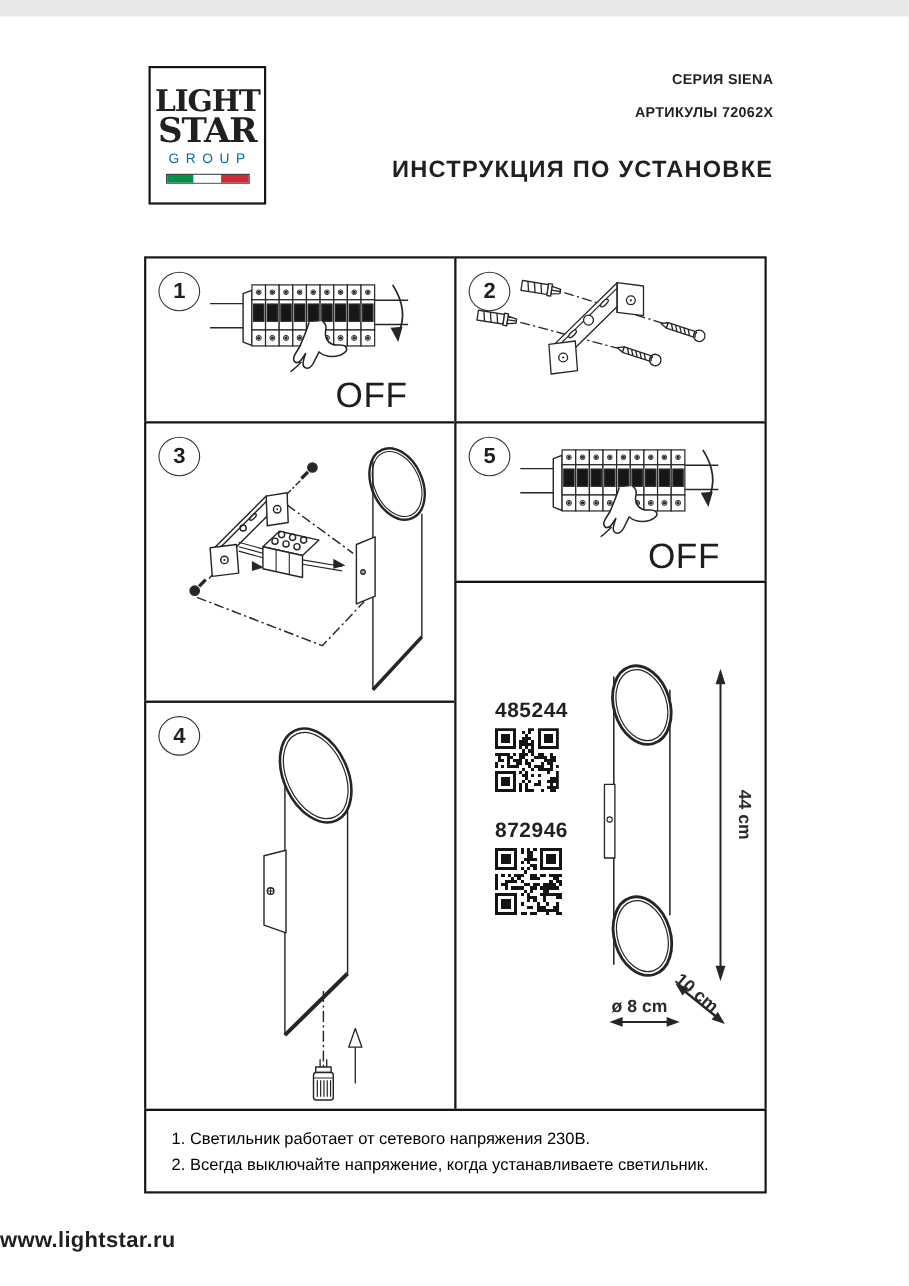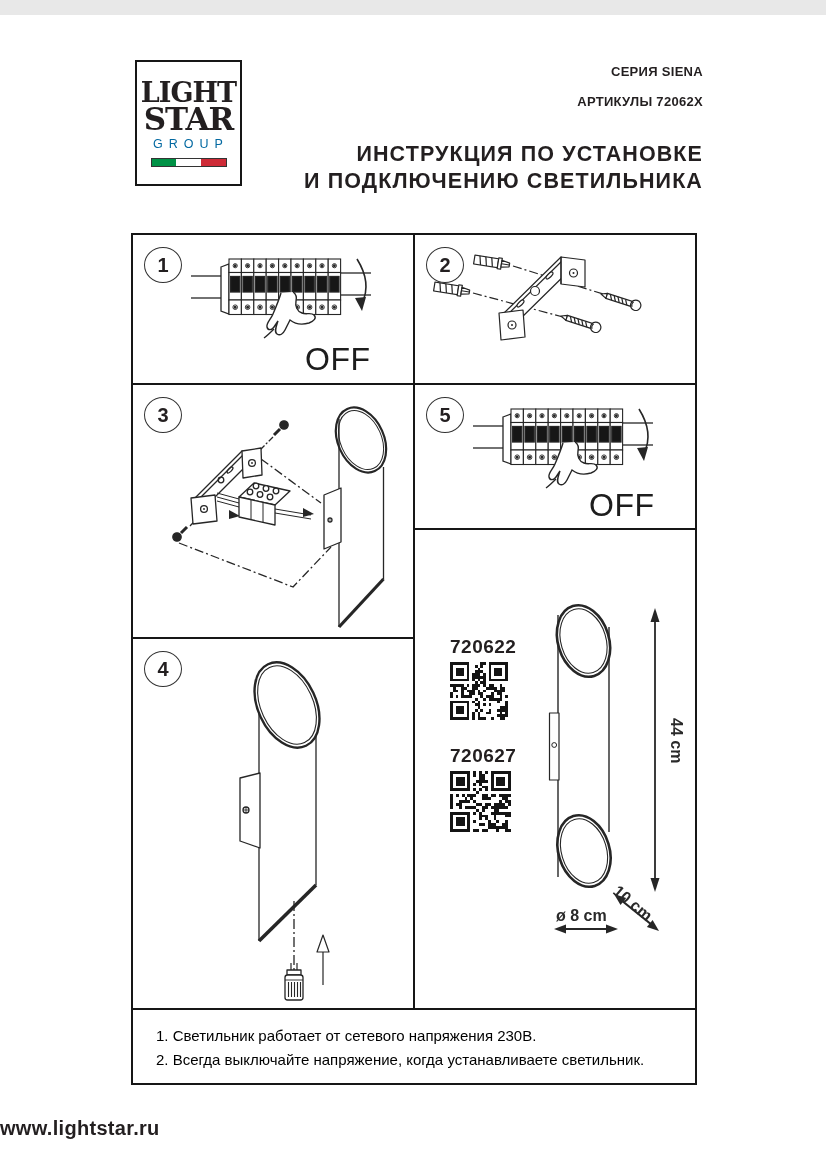--- a/index.html
+++ b/index.html
@@ -125,21 +125,20 @@
       <div style="background:#ce2b37"></div>
     </div>
   </div>
 
   <div class="hdr-series">
     <div>СЕРИЯ SIENA</div>
     <div>АРТИКУЛЫ 72062X</div>
   </div>
   <div class="hdr-title">
     <div>ИНСТРУКЦИЯ ПО УСТАНОВКЕ</div>
-    <div>И ПОДКЛЮЧЕНИЮ СВЕТИЛЬНИКА</div>
   </div>
 
   <div class="panel" id="p1">
     <div class="badge">
       <span>1</span>
     </div>
     <svg class="draw" viewBox="0 0 280 148">
       <use href="#g-breaker"></use>
     </svg>
     <span class="off-label">OFF</span>
@@ -259,21 +258,21 @@
         <line x1="161.5" y1="343" x2="161.5" y2="358" stroke-width="1.1"></line>
         <line x1="164.5" y1="343" x2="164.5" y2="358" stroke-width="1.1"></line>
         <line x1="167.5" y1="343" x2="167.5" y2="358" stroke-width="1.1"></line>
         <line x1="190" y1="346" x2="190" y2="312" stroke-width="1.2"></line>
         <polygon points="184,313 190,296 196,313" fill="#fff" stroke-width="1.2"></polygon>
       </g>
     </svg>
   </div>
 
   <div class="panel" id="pInfo">
-    <span class="qr-code-label" id="lbl-qr1">720622</span>
+    <span class="qr-code-label" id="lbl-qr1">485244</span>
     <svg class="qr" id="qr1" viewBox="0 0 21 21">
         <g fill="#141414" shape-rendering="crispEdges">
           <rect x="11" y="0" width="1" height="1"></rect>
           <rect x="12" y="0" width="1" height="1"></rect>
           <rect x="9" y="1" width="1" height="1"></rect>
           <rect x="11" y="1" width="1" height="1"></rect>
           <rect x="10" y="2" width="1" height="1"></rect>
           <rect x="9" y="3" width="1" height="1"></rect>
           <rect x="10" y="3" width="1" height="1"></rect>
           <rect x="11" y="3" width="1" height="1"></rect>
@@ -396,21 +395,21 @@
           <rect x="18" y="20" width="1" height="1"></rect>
           <rect x="19" y="20" width="1" height="1"></rect>
           <path d="M0,0h7v7h-7z M1,1v5h5v-5z" fill-rule="evenodd"></path>
           <rect x="2" y="2" width="3" height="3"></rect>
           <path d="M14,0h7v7h-7z M15,1v5h5v-5z" fill-rule="evenodd"></path>
           <rect x="16" y="2" width="3" height="3"></rect>
           <path d="M0,14h7v7h-7z M1,15v5h5v-5z" fill-rule="evenodd"></path>
           <rect x="2" y="16" width="3" height="3"></rect>
         </g>
       </svg>
-    <span class="qr-code-label" id="lbl-qr2">720627</span>
+    <span class="qr-code-label" id="lbl-qr2">872946</span>
     <svg class="qr" id="qr2" viewBox="0 0 21 21">
         <g fill="#141414" shape-rendering="crispEdges">
           <rect x="8" y="0" width="1" height="1"></rect>
           <rect x="10" y="0" width="1" height="1"></rect>
           <rect x="12" y="0" width="1" height="1"></rect>
           <rect x="8" y="1" width="1" height="1"></rect>
           <rect x="10" y="1" width="1" height="1"></rect>
           <rect x="11" y="1" width="1" height="1"></rect>
           <rect x="10" y="2" width="1" height="1"></rect>
           <rect x="11" y="2" width="1" height="1"></rect>

